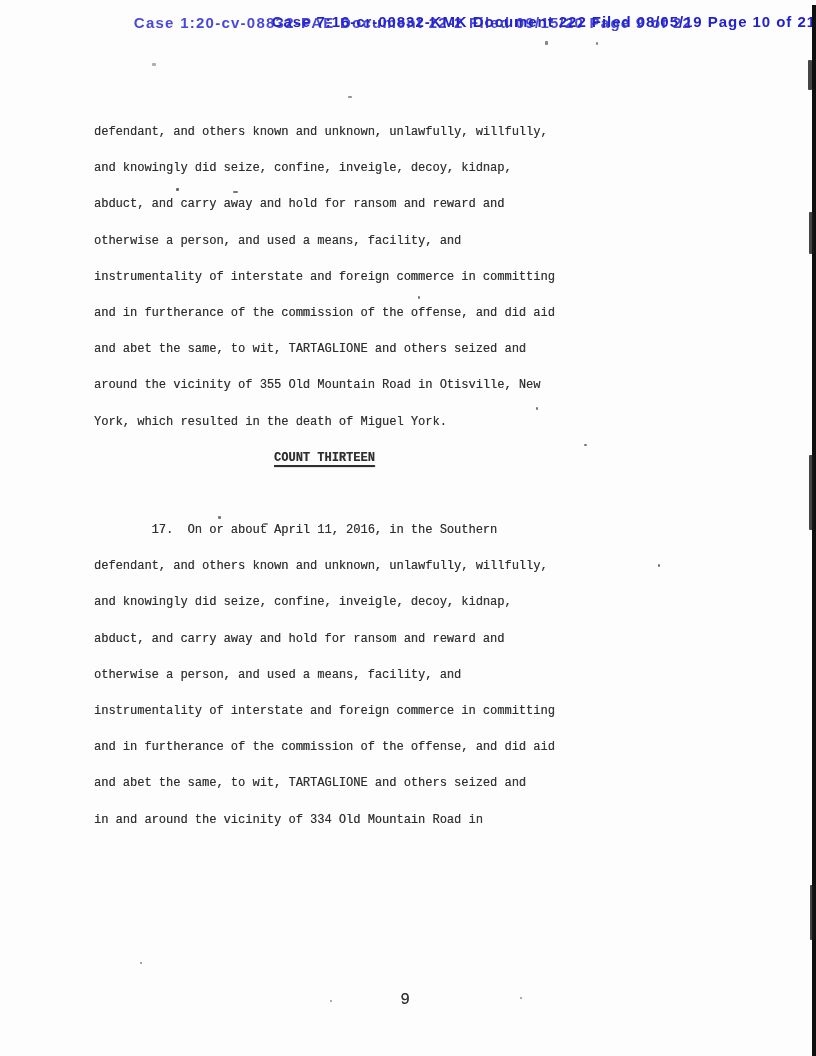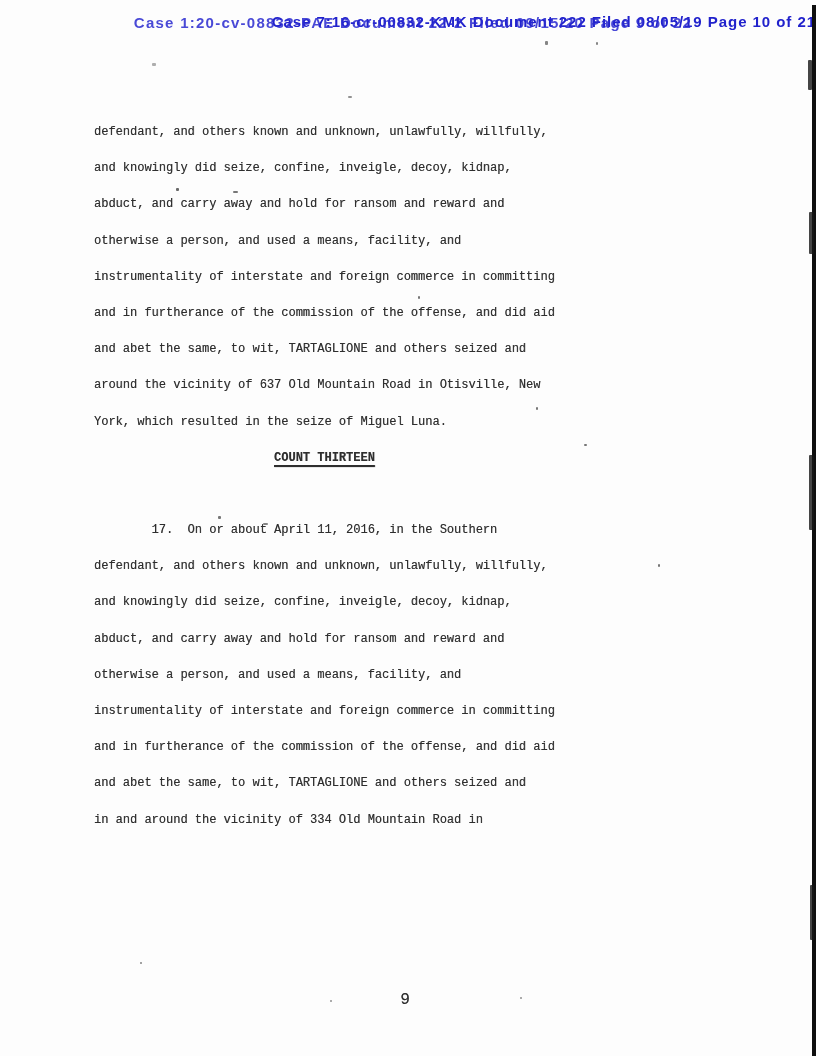--- a/index.html
+++ b/index.html
@@ -60,22 +60,22 @@
   </div>
 
   <div class="docbody" id="body-lines">
       <div class="line"><span></span><span>defendant, and others known and unknown, unlawfully, willfully,</span></div>
       <div class="line"><span></span><span>and knowingly did seize, confine, inveigle, decoy, kidnap,</span></div>
       <div class="line"><span></span><span>abduct, and carry away and hold for ransom and reward and</span></div>
       <div class="line"><span></span><span>otherwise a person, and used a means, facility, and</span></div>
       <div class="line"><span></span><span>instrumentality of interstate and foreign commerce in committing</span></div>
       <div class="line"><span></span><span>and in furtherance of the commission of the offense, and did aid</span></div>
       <div class="line"><span></span><span>and abet the same, to wit, TARTAGLIONE and others seized and</span></div>
-      <div class="line"><span></span><span>around the vicinity of 637 Old Mountain Road in Otisville, New</span></div>
-      <div class="line"><span></span><span>York, which resulted in the seize of Miguel Luna.</span></div>
+      <div class="line"><span></span><span>around the vicinity of 355 Old Mountain Road in Otisville, New</span></div>
+      <div class="line"><span></span><span>York, which resulted in the death of Miguel York.</span></div>
       <div class="line"><span>                         </span><span class="b u">COUNT THIRTEEN</span></div>
       <div class="line"><span>        </span></div>
       <div class="line"><span>        </span><span>17.  On or about April 11, 2016, in the Southern</span></div>
       <div class="line"><span></span><span>defendant, and others known and unknown, unlawfully, willfully,</span></div>
       <div class="line"><span></span><span>and knowingly did seize, confine, inveigle, decoy, kidnap,</span></div>
       <div class="line"><span></span><span>abduct, and carry away and hold for ransom and reward and</span></div>
       <div class="line"><span></span><span>otherwise a person, and used a means, facility, and</span></div>
       <div class="line"><span></span><span>instrumentality of interstate and foreign commerce in committing</span></div>
       <div class="line"><span></span><span>and in furtherance of the commission of the offense, and did aid</span></div>
       <div class="line"><span></span><span>and abet the same, to wit, TARTAGLIONE and others seized and</span></div>

